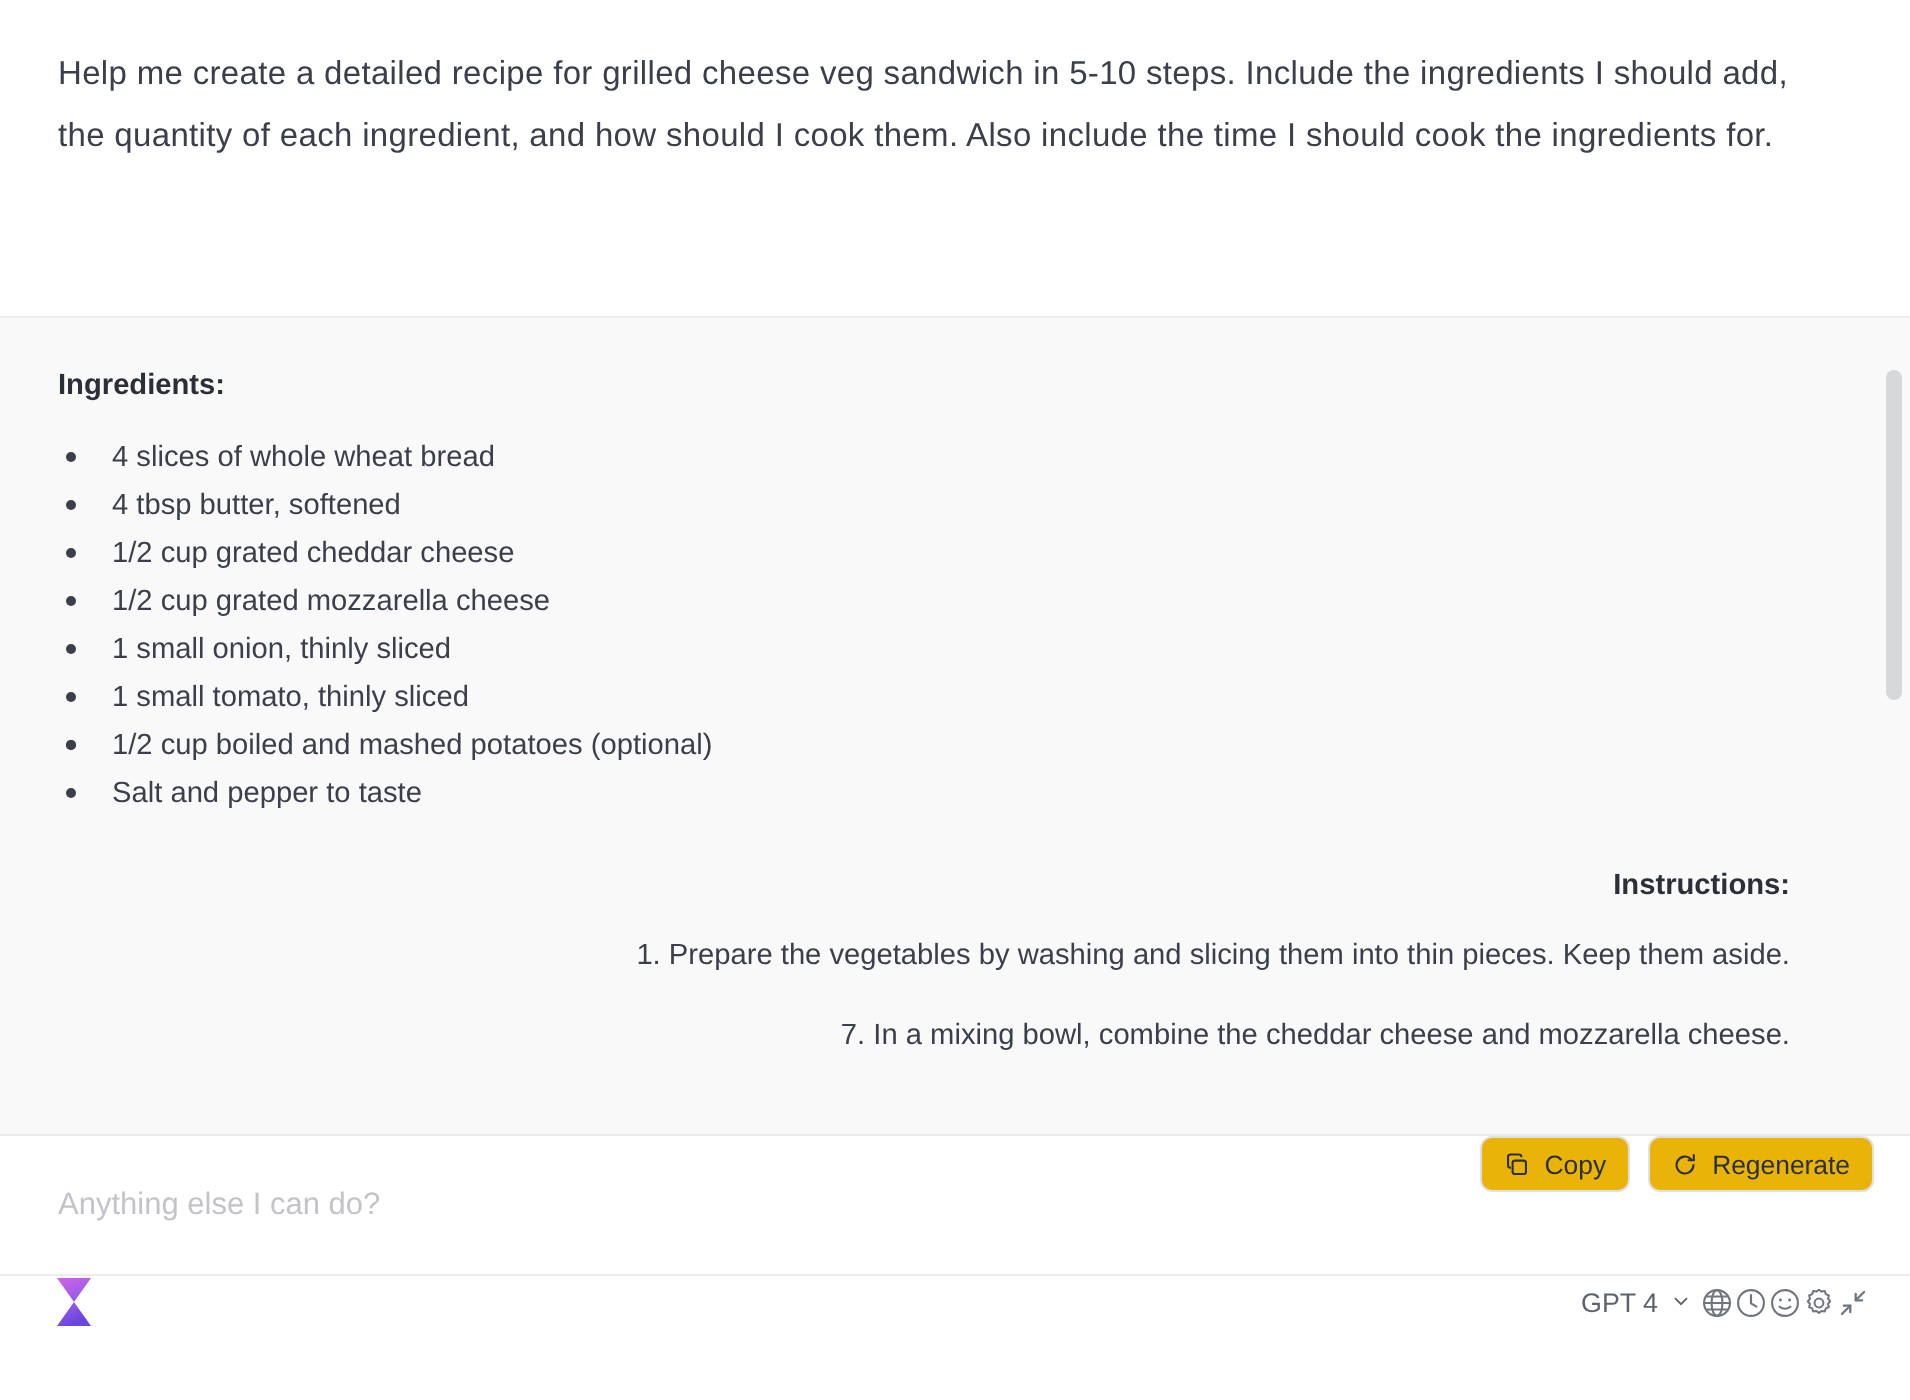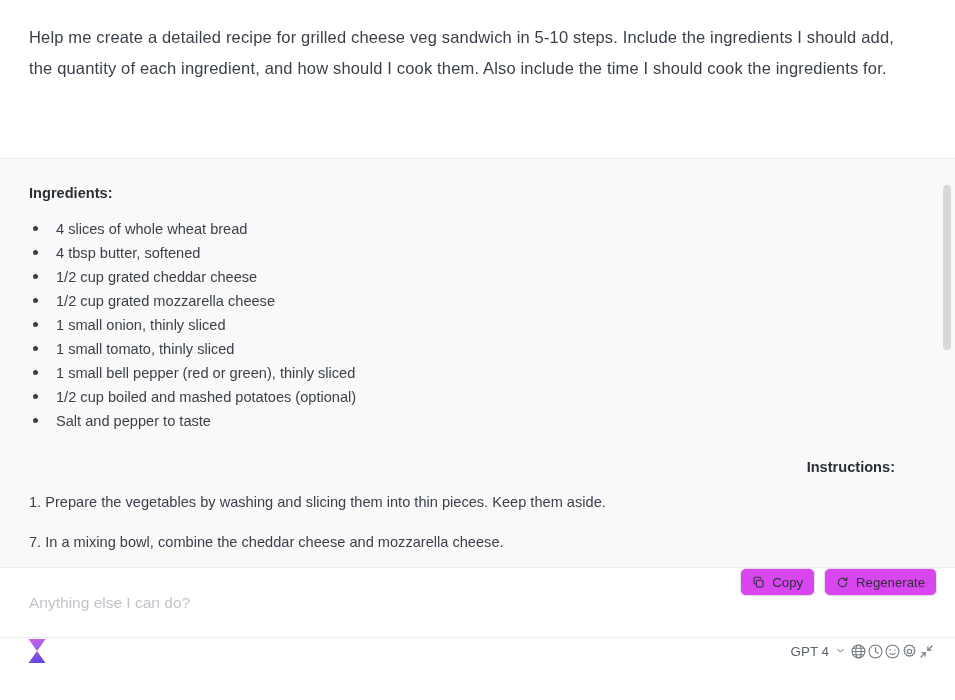--- a/index.html
+++ b/index.html
@@ -71,20 +71,21 @@
     width: 5px;
     height: 5px;
     background: #3a3f4b;
     border-radius: 50%;
   }
   .step-line {
     font-size: 14.6px;
     line-height: 22px;
     color: #3a3f4b;
     margin: 0 0 18px 0;
+    text-align: right;
   }
   .heading-instructions { margin-top: 24px; text-align: right; }
 
   
   .scroll-track {
     position: absolute;
     top: 0; right: 2px;
     width: 12px; height: 100%;
     background: transparent;
   }
@@ -122,21 +123,21 @@
 
   .action-buttons { display: flex; gap: 9px; }
   .pill-btn {
     display: flex;
     align-items: center;
     gap: 7px;
     height: 28px;
     padding: 0 11px;
     border: 1px solid #dfe0e4;
     border-radius: 6px;
-    background: #d946ef;
+    background: #eab308;
     font-family: "Liberation Sans", sans-serif;
     font-size: 13.2px;
     color: #2b3038;
     cursor: pointer;
     white-space: nowrap;
   }
   .pill-btn svg { display: block; }
 
   
   .footer-bar {
@@ -182,21 +183,21 @@
 
     <div class="section-heading">Ingredients:</div>
 
     <ul class="ing-list">
       <li><span class="bullet"></span><span>4 slices of whole wheat bread</span></li>
       <li><span class="bullet"></span><span>4 tbsp butter, softened</span></li>
       <li><span class="bullet"></span><span>1/2 cup grated cheddar cheese</span></li>
       <li><span class="bullet"></span><span>1/2 cup grated mozzarella cheese</span></li>
       <li><span class="bullet"></span><span>1 small onion, thinly sliced</span></li>
       <li><span class="bullet"></span><span>1 small tomato, thinly sliced</span></li>
-      <li><span class="bullet"></span><span>1 small bell pepper (red or green), thinly sliced</span></li>
+      <li><span class="bullet"></span></li>
       <li><span class="bullet"></span><span>1/2 cup boiled and mashed potatoes (optional)</span></li>
       <li><span class="bullet"></span><span>Salt and pepper to taste</span></li>
     </ul>
 
     <div class="section-heading heading-instructions">Instructions:</div>
 
     <div class="step-line">1. Prepare the vegetables by washing and slicing them into thin pieces. Keep them aside.</div>
     <div class="step-line">7. In a mixing bowl, combine the cheddar cheese and mozzarella cheese.</div>
 
     <div class="scroll-track">

